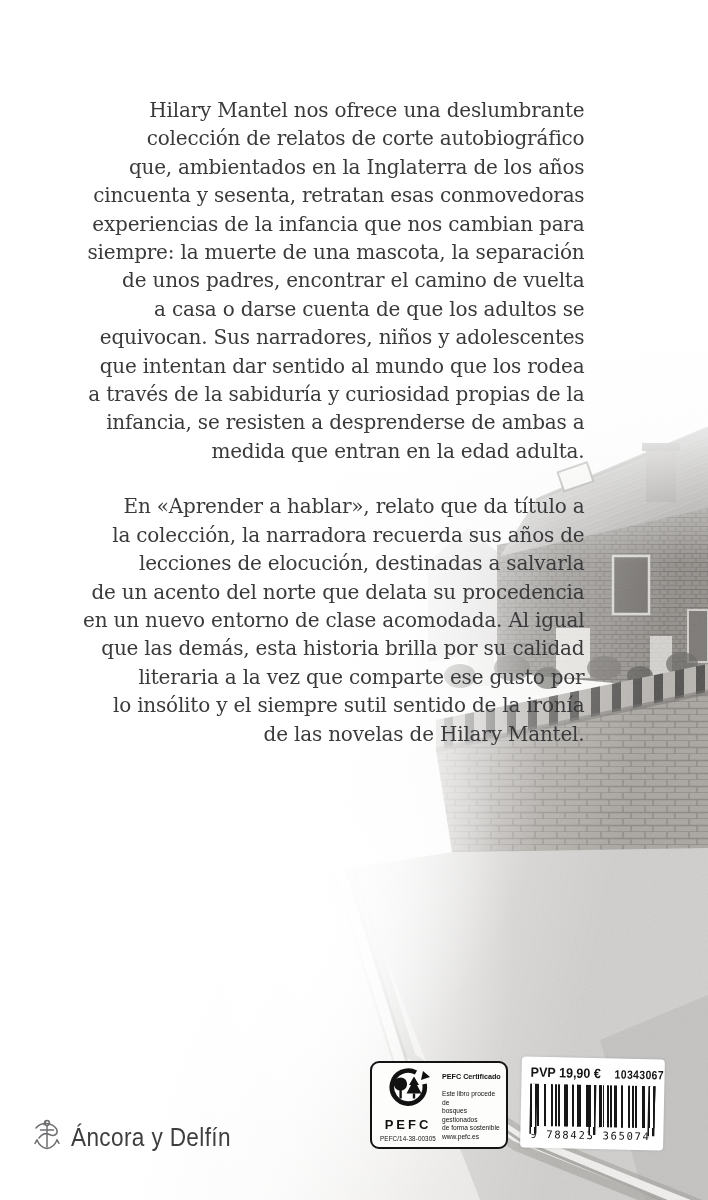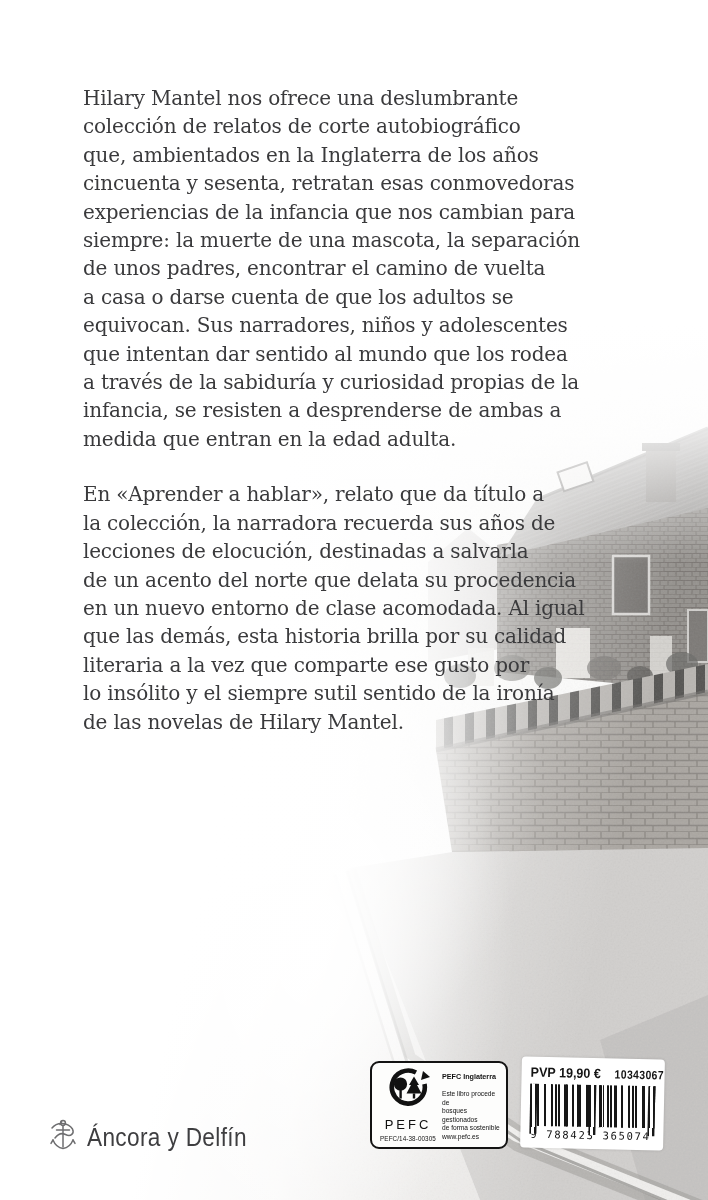--- a/index.html
+++ b/index.html
@@ -9,40 +9,40 @@
 
   
   .photo{position:absolute;left:0;top:0;z-index:0;opacity:.95;}
   .fade{position:absolute;inset:0;z-index:2;pointer-events:none;background:
     radial-gradient(ellipse 290px 450px at 44% 79%, rgba(255,255,255,.92), rgba(255,255,255,0) 70%),
     linear-gradient(180deg,#fff 0%,#fff 27%, rgba(255,255,255,.78) 36%, rgba(255,255,255,0) 47%),
     linear-gradient(102deg,#fff 40%, rgba(255,255,255,.82) 55%, rgba(255,255,255,.25) 70%, rgba(255,255,255,0) 83%),
     radial-gradient(ellipse 640px 540px at 8% 64%, rgba(255,255,255,.9) 38%, rgba(255,255,255,0) 76%);}
 
   
-  .content{position:absolute;left:83px;top:84px;z-index:3;}
+  .content{position:absolute;left:83px;top:96px;z-index:3;text-align:right;}
   .body-text{margin:0;font-size:20px;line-height:28.4px;color:#3a3a3c;white-space:pre-line;
              letter-spacing:-0.2px;}
   .body-text + .body-text{margin-top:27px;}
   .quote{margin:29px 0 0 0;font-size:20px;line-height:28.4px;color:#c2673c;white-space:pre-line;
          letter-spacing:-0.2px;}
   .quote-source{font-style:italic;}
 
   
-  .imprint{position:absolute;left:48px;top:1118px;z-index:3;display:flex;align-items:center;gap:9px;}
+  .imprint{position:absolute;left:32px;top:1118px;z-index:3;display:flex;align-items:center;gap:9px;}
   .imprint-name{font-family:"Liberation Sans",sans-serif;font-size:26px;font-weight:400;
                 color:#3e3e40;transform:scaleX(.87);transform-origin:left center;letter-spacing:.4px;
                 white-space:nowrap;}
 
   
   .pefc{position:absolute;left:370px;top:1061px;width:138px;height:88px;z-index:3;box-sizing:border-box;
         background:#fdfdfc;border:2.5px solid #131313;border-radius:9px;display:flex;gap:5px;
         padding:5px 5px 4px 7px;font-family:"Liberation Sans",sans-serif;color:#111;}
   .pefc-left{width:58px;display:flex;flex-direction:column;align-items:center;}
-  .pefc-logo-text{font-weight:400;font-size:13px;letter-spacing:3px;line-height:13px;margin-top:10px;}
+  .pefc-logo-text{font-weight:700;font-size:13px;letter-spacing:3px;line-height:13px;margin-top:10px;}
   .pefc-code{font-size:6.3px;margin-top:4px;white-space:nowrap;letter-spacing:.1px;}
   .pefc-right{flex:1;display:flex;flex-direction:column;padding-top:4px;}
   .pefc-title{font-weight:700;font-size:7.2px;}
   .pefc-desc{font-size:6.6px;line-height:8.6px;margin-top:9px;white-space:pre-line;}
   .pefc-web{font-size:6.6px;margin-top:auto;margin-bottom:5px;}
 
   
   .barcode{position:absolute;left:521px;top:1058px;width:143px;height:91px;z-index:3;box-sizing:border-box;
            background:#fff;border-radius:4px;transform:rotate(1.2deg);padding:8px 9px 0;
            font-family:"Liberation Sans",sans-serif;color:#141414;
@@ -184,21 +184,21 @@
         <polygon points="38,3 45,9 36,12" fill="#111"></polygon>
         <circle cx="15.5" cy="16" r="6.6" fill="#111"></circle>
         <rect x="14.4" y="21" width="2.4" height="9.5" fill="#111"></rect>
         <polygon points="29,8.5 34,17 32,17 36.5,25.5 21.5,25.5 26,17 24,17" fill="#111"></polygon>
         <rect x="27.8" y="25.5" width="2.4" height="5" fill="#111"></rect>
       </svg>
       <span class="pefc-logo-text">PEFC</span>
       <span class="pefc-code">PEFC/14-38-00305</span>
     </div>
     <div class="pefc-right">
-      <span class="pefc-title">PEFC Inglaterra</span>
+      <span class="pefc-title">PEFC Certificado</span>
       <span class="pefc-desc">Este libro procede de
 bosques gestionados
 de forma sostenible</span>
       <span class="pefc-web">www.pefc.es</span>
     </div>
   </div>
 
   <div class="barcode">
     <div class="bc-row">
       <span class="bc-price">PVP 19,90 €</span>

